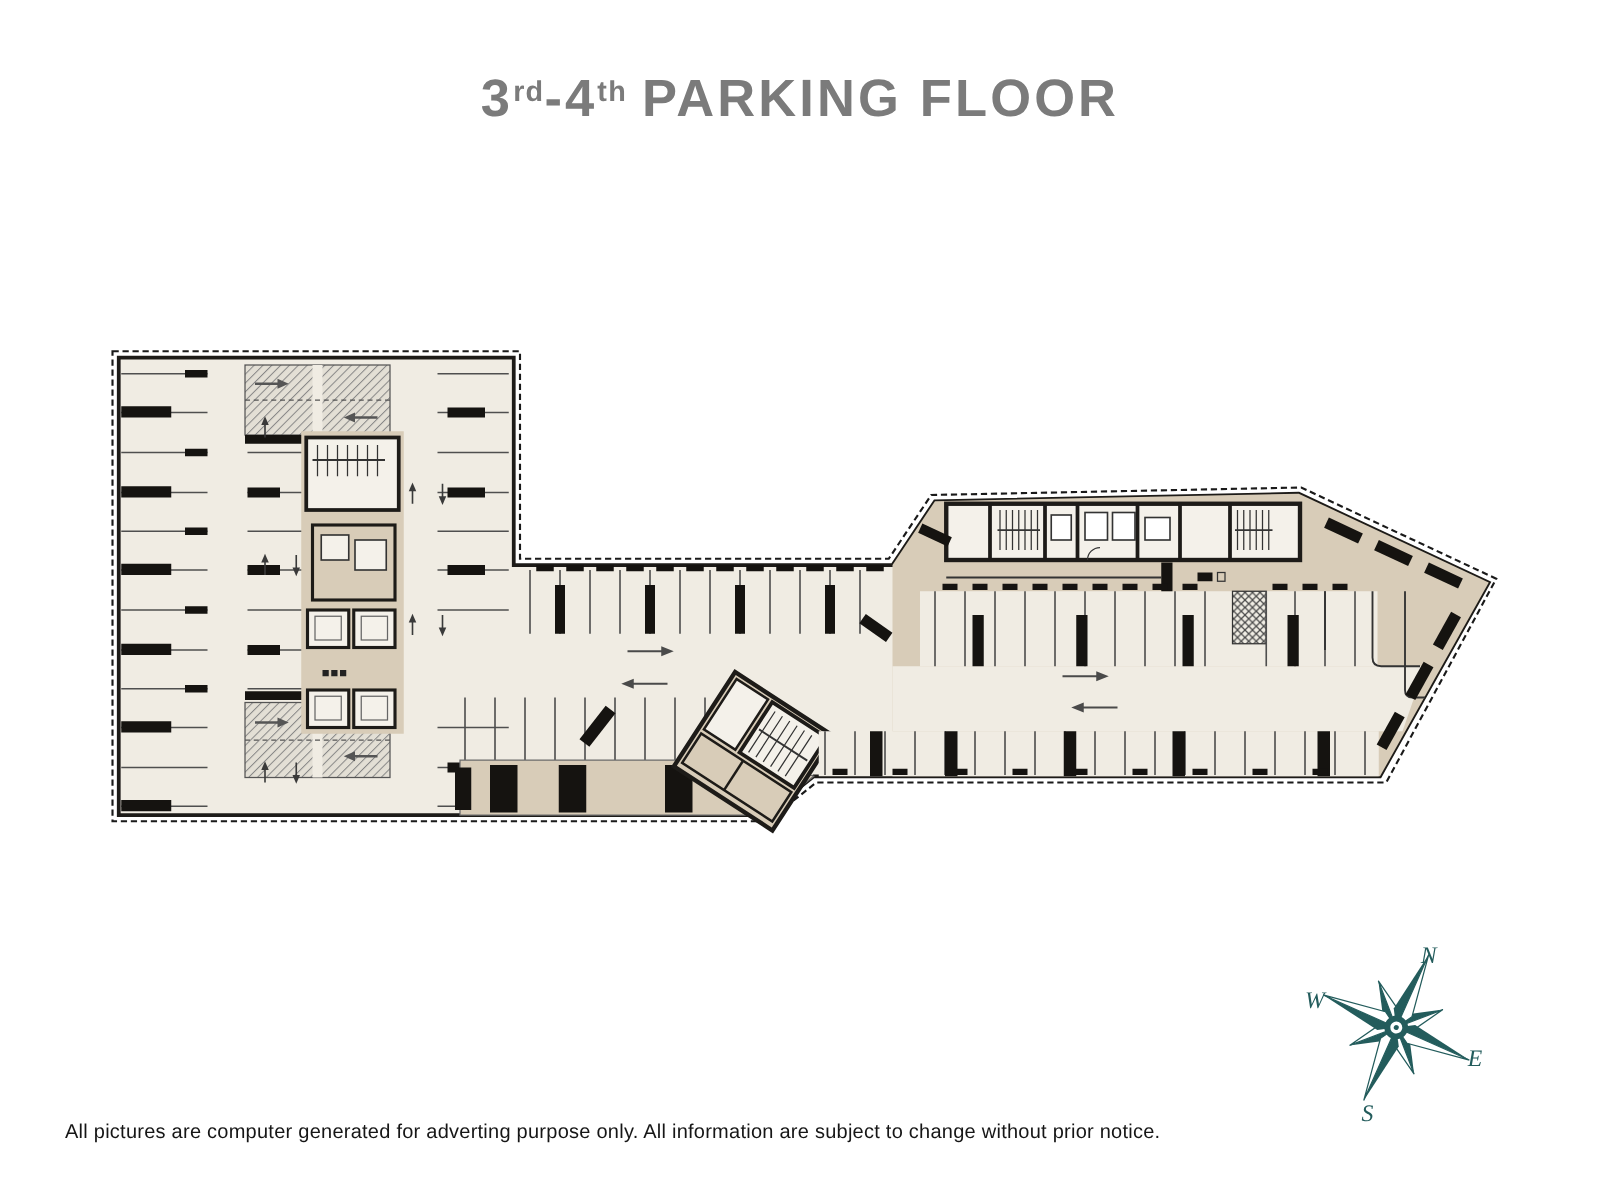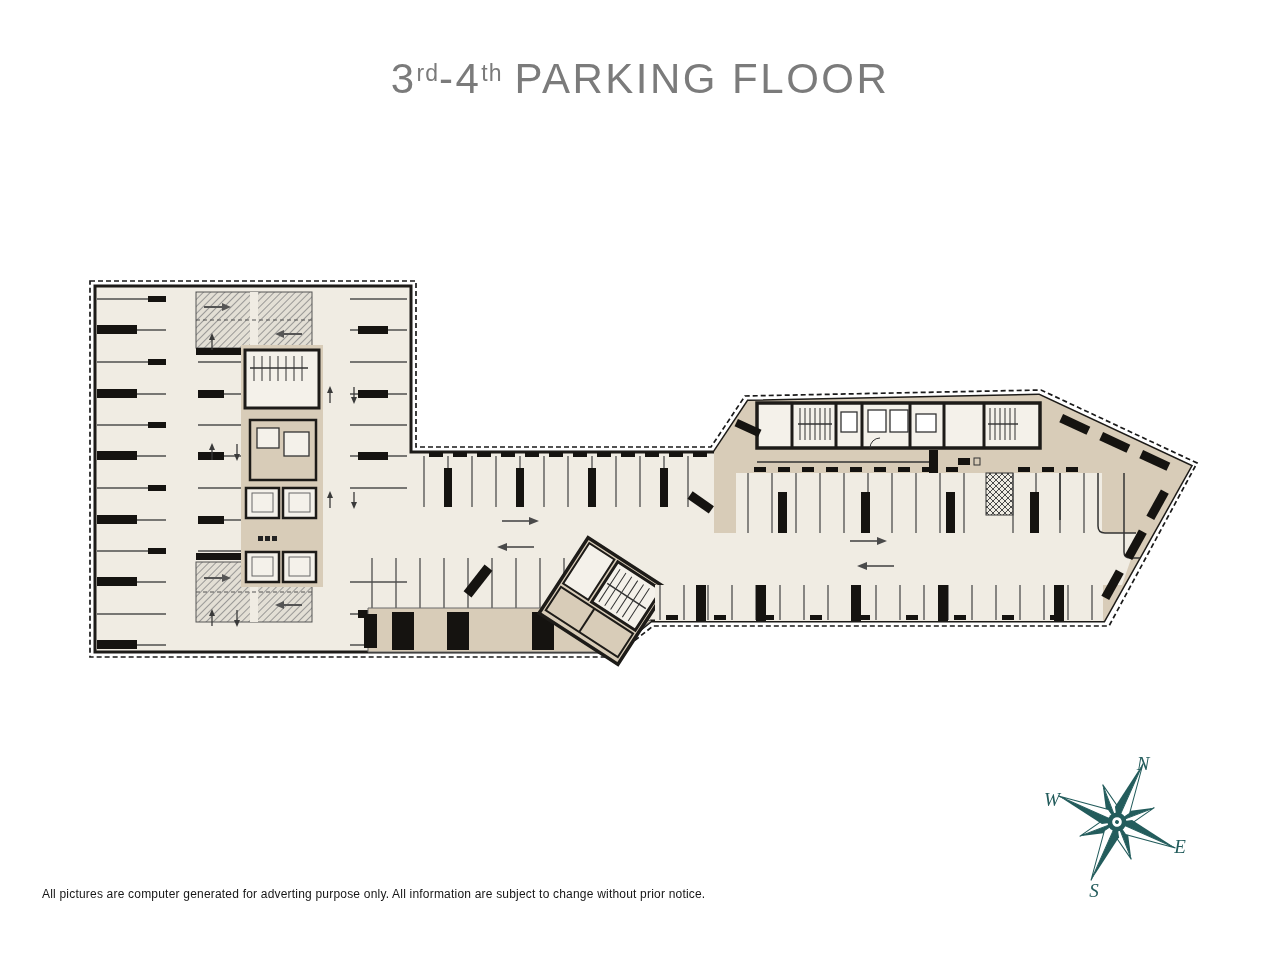--- a/index.html
+++ b/index.html
@@ -1,22 +1,22 @@
 <!DOCTYPE html>
 <html><head>
 <meta charset="utf-8">
 <style>
   html,body{margin:0;padding:0;background:#ffffff;}
   .page{position:relative;width:1280px;height:960px;background:#ffffff;font-family:"Liberation Sans",sans-serif;overflow:hidden;}
   .title{position:absolute;top:58px;left:0;right:0;margin:0;text-align:center;
-         font-size:42px;font-weight:400;color:#7b7b7b;letter-spacing:2.5px;line-height:1;}
+         font-size:42px;font-weight:700;color:#7b7b7b;letter-spacing:2.5px;line-height:1;}
   .title sup{font-size:23px;letter-spacing:1px;vertical-align:12px;}
   .title .title-word{margin-left:12px;}
   .plan-svg{position:absolute;left:0;top:0;}
-  .footer{position:absolute;top:885px;left:40px;margin:2px;font-size:12px;color:#161616;letter-spacing:.2px;}
+  .footer{position:absolute;top:885px;left:40px;margin:12px;font-size:16px;color:#161616;letter-spacing:.2px;}
   .compass-label{font-family:"Liberation Serif",serif;font-style:italic;font-size:19px;}
 </style>
 </head>
 <body>
 
 <div class="page">
 
   <h1 class="title"><span>3</span><sup>rd</sup><span>-</span><span>4</span><sup>th</sup><span class="title-word">PARKING FLOOR</span></h1>
 
   <svg class="plan-svg" width="1280" height="960" viewBox="0 0 1280 960">

